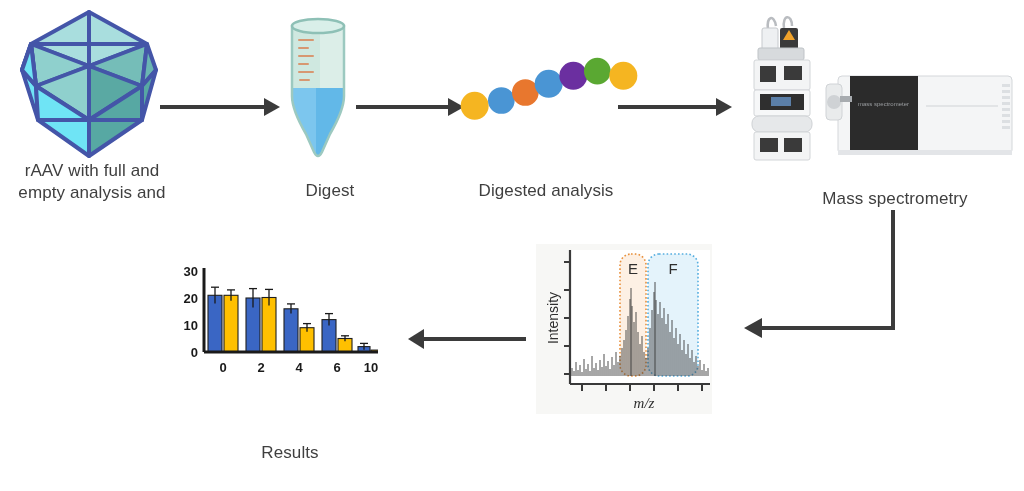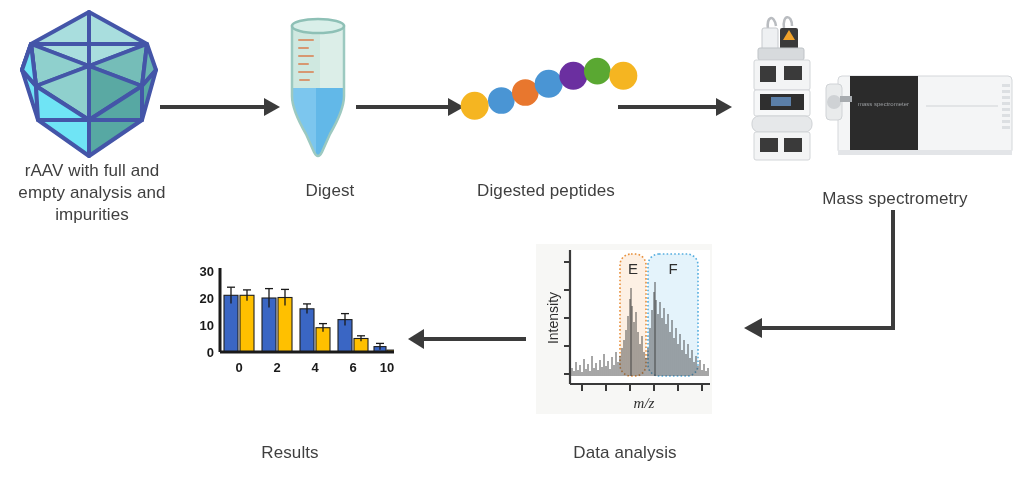--- a/index.html
+++ b/index.html
@@ -25,21 +25,21 @@
   
   .tube{left:286px;top:10px;width:64px;height:150px;}
 
   
   .peptides{left:460px;top:42px;width:180px;height:95px;}
 
   
   .instrument{left:740px;top:6px;width:280px;height:160px;}
 
   
-  .chart{left:184px;top:262px;width:210px;height:120px;}
+  .chart{left:168px;top:262px;width:210px;height:120px;}
   .chart svg{display:block;}
 
   
   .spectrum{left:536px;top:244px;width:176px;height:170px;}
   .spectrum svg{display:block;}
 </style>
 </head>
 <body>
 
 <div class="stage">
@@ -63,21 +63,20 @@
         <polygon points="128,78 142,62 128,112" fill="#57a8a3"></polygon>
         <polygon points="128,78 128,112 75,112" fill="#57a8a3"></polygon>
         <polygon points="75,112 128,112 75,148" fill="#57a8a3"></polygon>
         <line x1="17" y1="36" x2="133" y2="36"></line>
       </g>
     </svg>
   </div>
   <div class="caption" style="left:2px;top:160px;width:180px;">
     <div>rAAV with full and</div>
     <div>empty analysis and</div>
-    <div>impurities</div>
   </div>
 
   <div class="arrow" style="left:160px;top:96px;">
     <svg width="120" height="22" viewBox="0 0 120 22">
       <line x1="0" y1="11" x2="104" y2="11" stroke="#3b3b3b" stroke-width="4"></line>
       <polygon points="104,2 120,11 104,20" fill="#3b3b3b"></polygon>
     </svg>
   </div>
 
   <div class="node tube">
@@ -120,21 +119,21 @@
         <circle cx="22" cy="72" r="21" fill="#f5b521"></circle>
         <circle cx="62" cy="64" r="20" fill="#4a95d4"></circle>
         <circle cx="98" cy="52" r="20" fill="#e8772e"></circle>
         <circle cx="133" cy="39" r="21" fill="#4a95d4"></circle>
         <circle cx="170" cy="27" r="21" fill="#6b2fa0"></circle>
         <circle cx="206" cy="20" r="20" fill="#5aa832"></circle>
         <circle cx="245" cy="27" r="21" fill="#f5b521"></circle>
       </g>
     </svg>
   </div>
-  <div class="caption" style="left:448px;top:180px;width:196px;">Digested peptides</div>
+  <div class="caption" style="left:448px;top:180px;width:196px;">Digested analysis</div>
 
   <div class="arrow" style="left:618px;top:96px;">
     <svg width="114" height="22" viewBox="0 0 114 22">
       <line x1="0" y1="11" x2="98" y2="11" stroke="#3b3b3b" stroke-width="4"></line>
       <polygon points="98,2 114,11 98,20" fill="#3b3b3b"></polygon>
     </svg>
   </div>
 
   <div class="node instrument">
     <svg width="280" height="160" viewBox="0 0 280 160">
@@ -285,21 +284,20 @@
         <line x1="70" y1="140" x2="70" y2="147"></line>
         <line x1="94" y1="140" x2="94" y2="147"></line>
         <line x1="118" y1="140" x2="118" y2="147"></line>
         <line x1="142" y1="140" x2="142" y2="147"></line>
         <line x1="166" y1="140" x2="166" y2="147"></line>
       </g>
       <text x="-74" y="22" transform="rotate(-90)" font-family="Liberation Sans, sans-serif" font-size="14" fill="#2f2f2f" text-anchor="middle">Intensity</text>
       <text x="108" y="164" text-anchor="middle" font-family="Liberation Serif, serif" font-style="italic" font-size="15" fill="#2f2f2f">m/z</text>
     </svg>
   </div>
-  <div class="caption" style="left:530px;top:442px;width:190px;">Data analysis</div>
 
   <div class="arrow" style="left:408px;top:328px;">
     <svg width="118" height="22" viewBox="0 0 118 22">
       <line x1="16" y1="11" x2="118" y2="11" stroke="#3b3b3b" stroke-width="4"></line>
       <polygon points="16,1 0,11 16,21" fill="#3b3b3b"></polygon>
     </svg>
   </div>
 
   <div class="node chart">
     <svg width="210" height="120" viewBox="0 0 210 120">

